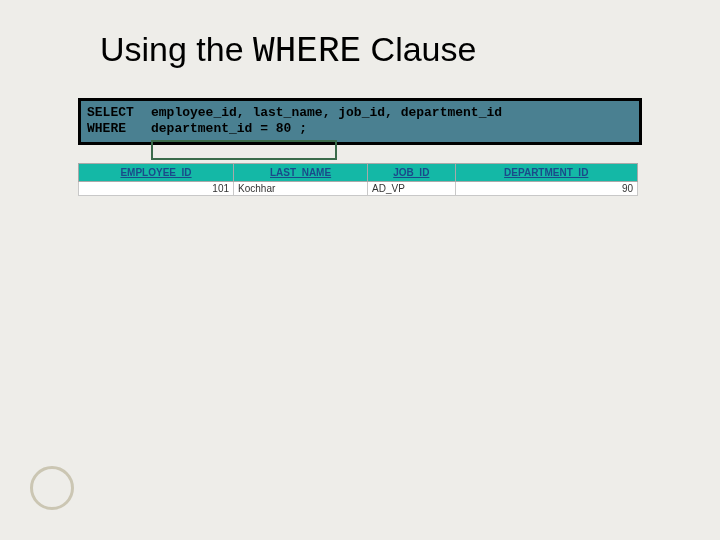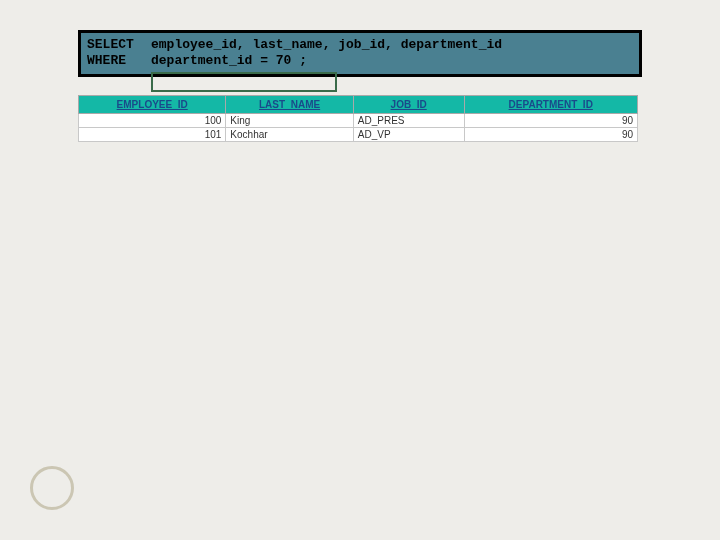--- a/index.html
+++ b/index.html
@@ -93,40 +93,37 @@
     height: 44px;
     border: 3px solid #cbc6b3;
     border-radius: 50%;
   }
 </style>
 </head>
 <body>
 
 <div class="slide">
 
+  <h1 class="title">
+    <span>Using the </span><span class="mono">WHERE</span><span> Clause</span>
+  </h1>
 
-  <div class="code-block"><span class="code-line"><span class="kw">SELECT</span><span>employee_id, last_name, job_id, department_id</span></span><span class="code-line"><span class="kw">WHERE</span><span>department_id = 70 ;</span></span><div class="hl-box"></div></div>
+  <div class="code-block"><span class="code-line"><span class="kw">SELECT</span><span>employee_id, last_name, job_id, department_id</span></span><span class="code-line"><span class="kw">WHERE</span><span>department_id = 80 ;</span></span><div class="hl-box"></div></div>
 
   <div class="table-wrap">
     <table>
       <thead>
         <tr>
           <th>EMPLOYEE_ID</th>
           <th>LAST_NAME</th>
           <th>JOB_ID</th>
           <th>DEPARTMENT_ID</th>
         </tr>
       </thead>
       <tbody>
-        <tr>
-          <td class="num">100</td>
-          <td class="txt">King</td>
-          <td class="txt">AD_PRES</td>
-          <td class="num">90</td>
-        </tr>
         <tr>
           <td class="num">101</td>
           <td class="txt">Kochhar</td>
           <td class="txt">AD_VP</td>
           <td class="num">90</td>
         </tr>
       </tbody>
     </table>
   </div>
 

